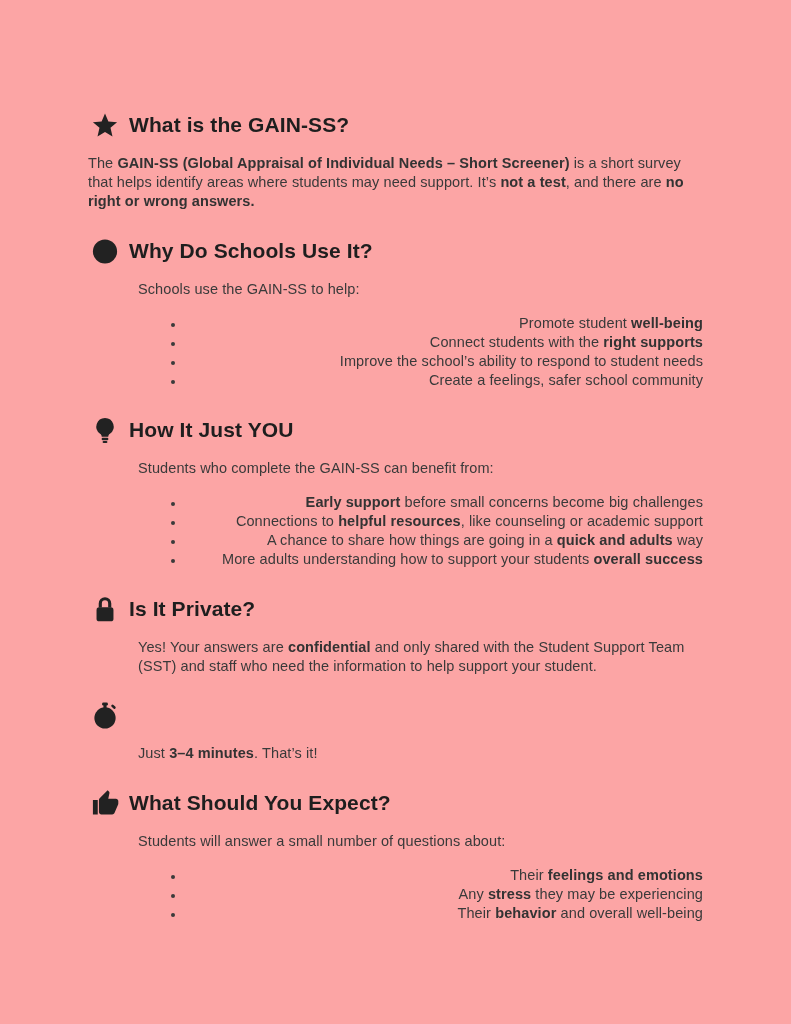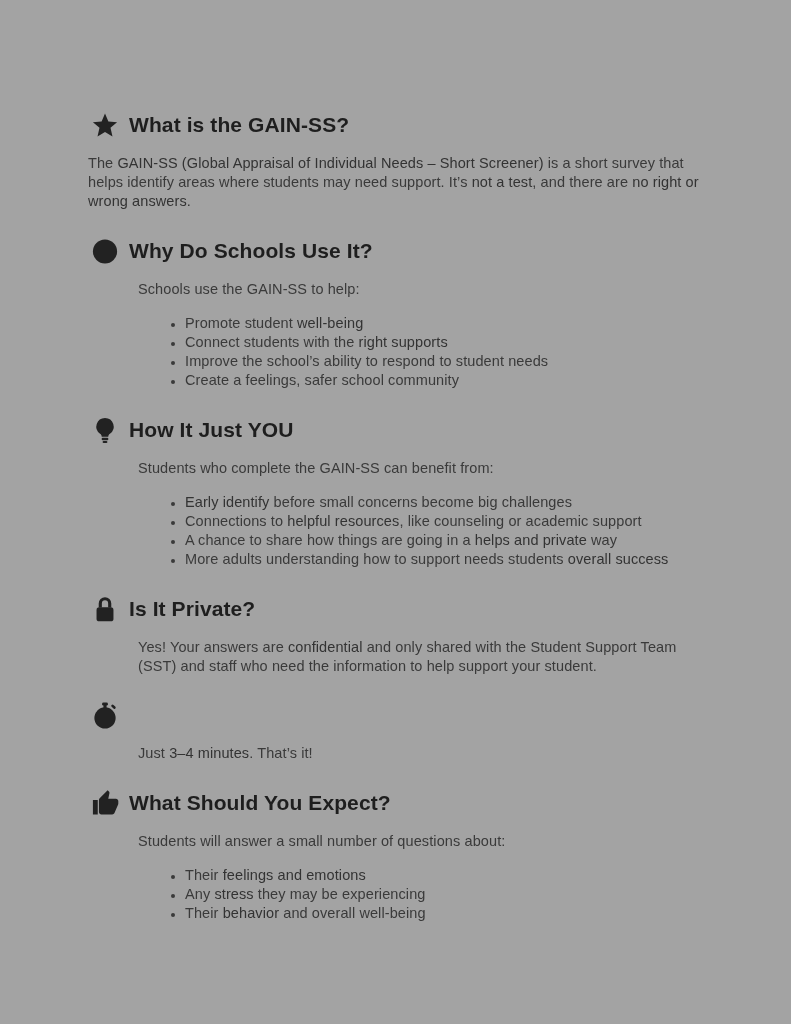--- a/index.html
+++ b/index.html
@@ -1,20 +1,20 @@
 <!DOCTYPE html>
 <html><head>
 <meta charset="utf-8">
 <style>
   * { box-sizing: border-box; }
   html, body { margin: 0; padding: 0; background: #ffffff; }
   .page {
     width: 791px;
     height: 1024px;
-    background: #a3a3a3;
+    background: #fca5a5;
     overflow: hidden;
     font-family: "Liberation Sans", sans-serif;
     color: #3a3a3a;
   }
   .doc { padding: 110px 88px 0 88px; }
 
   .heading {
     display: flex;
     align-items: center;
     gap: 8px;
@@ -39,26 +39,27 @@
   .par {
     margin: 0;
     font-size: 14.5px;
     line-height: 19px;
     letter-spacing: 0.1px;
     color: #3a3a3a;
   }
   .intro  { max-width: 622px; }
   .indent { margin-left: 50px; max-width: 568px; }
   .lead   { margin-bottom: 15px; }
-  .b      { font-weight: 400; color: #333333; }
+  .b      { font-weight: 700; color: #333333; }
 
   .bullets {
     margin: 6px 0 0 0;
     padding: 0 0 0 97px;
     list-style: disc;
+    text-align: right;
   }
   .bullet {
     font-size: 14.5px;
     line-height: 19px;
     letter-spacing: 0.1px;
     max-width: 540px;
   }
   .bullet::marker { color: #3a3a3a; font-size: 0.85em; }
 </style>
 </head>
@@ -100,24 +101,24 @@
             <svg viewBox="0 0 24 24" aria-hidden="true">
               <path d="M12 1.6a7.2 7.2 0 0 0-4.1 13.1c.9.62 1.3 1.5 1.4 2.4h5.4c.1-.9.5-1.78 1.4-2.4A7.2 7.2 0 0 0 12 1.6z"></path>
               <rect x="9.2" y="18.1" width="5.6" height="2" rx="1"></rect>
               <rect x="10" y="20.6" width="4" height="1.8" rx="0.9"></rect>
             </svg>
           </span>
           <span class="h-text">How It Just YOU</span>
         </h2>
         <p class="par indent lead">Students who complete the GAIN-SS can benefit from:</p>
         <ul class="bullets">
-          <li class="bullet"><span class="b">Early identify</span><span> before small concerns become big challenges</span></li>
+          <li class="bullet"><span class="b">Early support</span><span> before small concerns become big challenges</span></li>
           <li class="bullet"><span>Connections to </span><span class="b">helpful resources</span><span>, like counseling or academic support</span></li>
-          <li class="bullet"><span>A chance to share how things are going in a </span><span class="b">helps and private</span><span> way</span></li>
-          <li class="bullet"><span>More adults understanding how to support needs students </span><span class="b">overall success</span></li>
+          <li class="bullet"><span>A chance to share how things are going in a </span><span class="b">quick and adults</span><span> way</span></li>
+          <li class="bullet"><span>More adults understanding how to support your students </span><span class="b">overall success</span></li>
         </ul>
       </section>
       <section class="section">
         <h2 class="heading">
           <span class="h-icon">
             <svg viewBox="0 0 24 24" aria-hidden="true">
               <path d="M12 1.8A5.2 5.2 0 0 0 6.8 7v3.4h2.6V7a2.6 2.6 0 1 1 5.2 0v3.4h2.6V7A5.2 5.2 0 0 0 12 1.8z"></path>
               <rect x="5" y="10.2" width="14" height="11.6" rx="2.2"></rect>
             </svg>
           </span>

